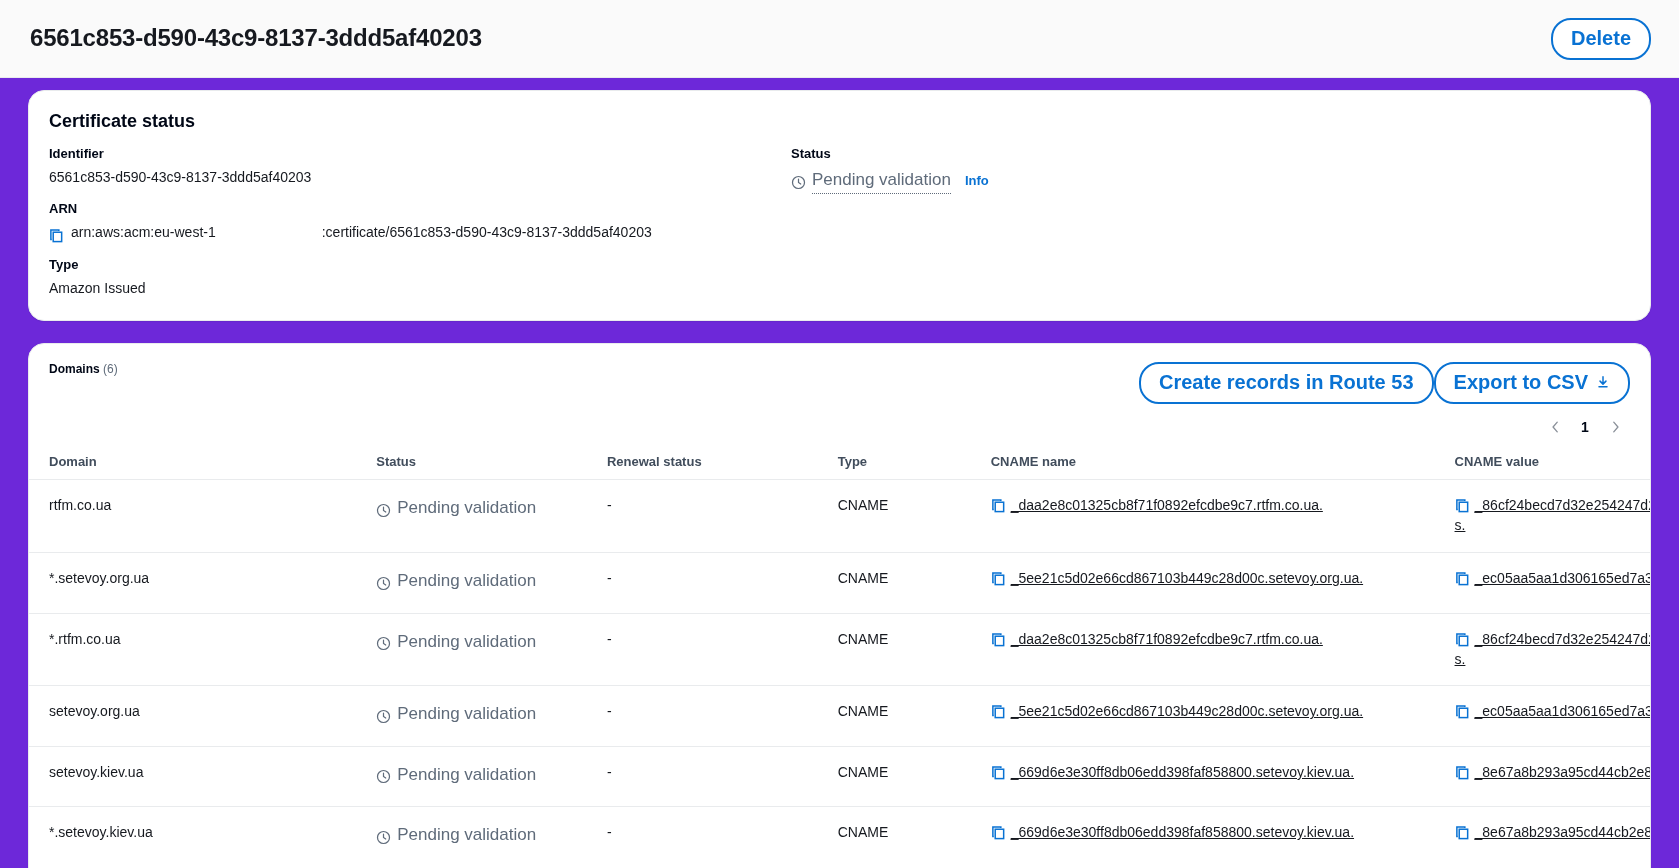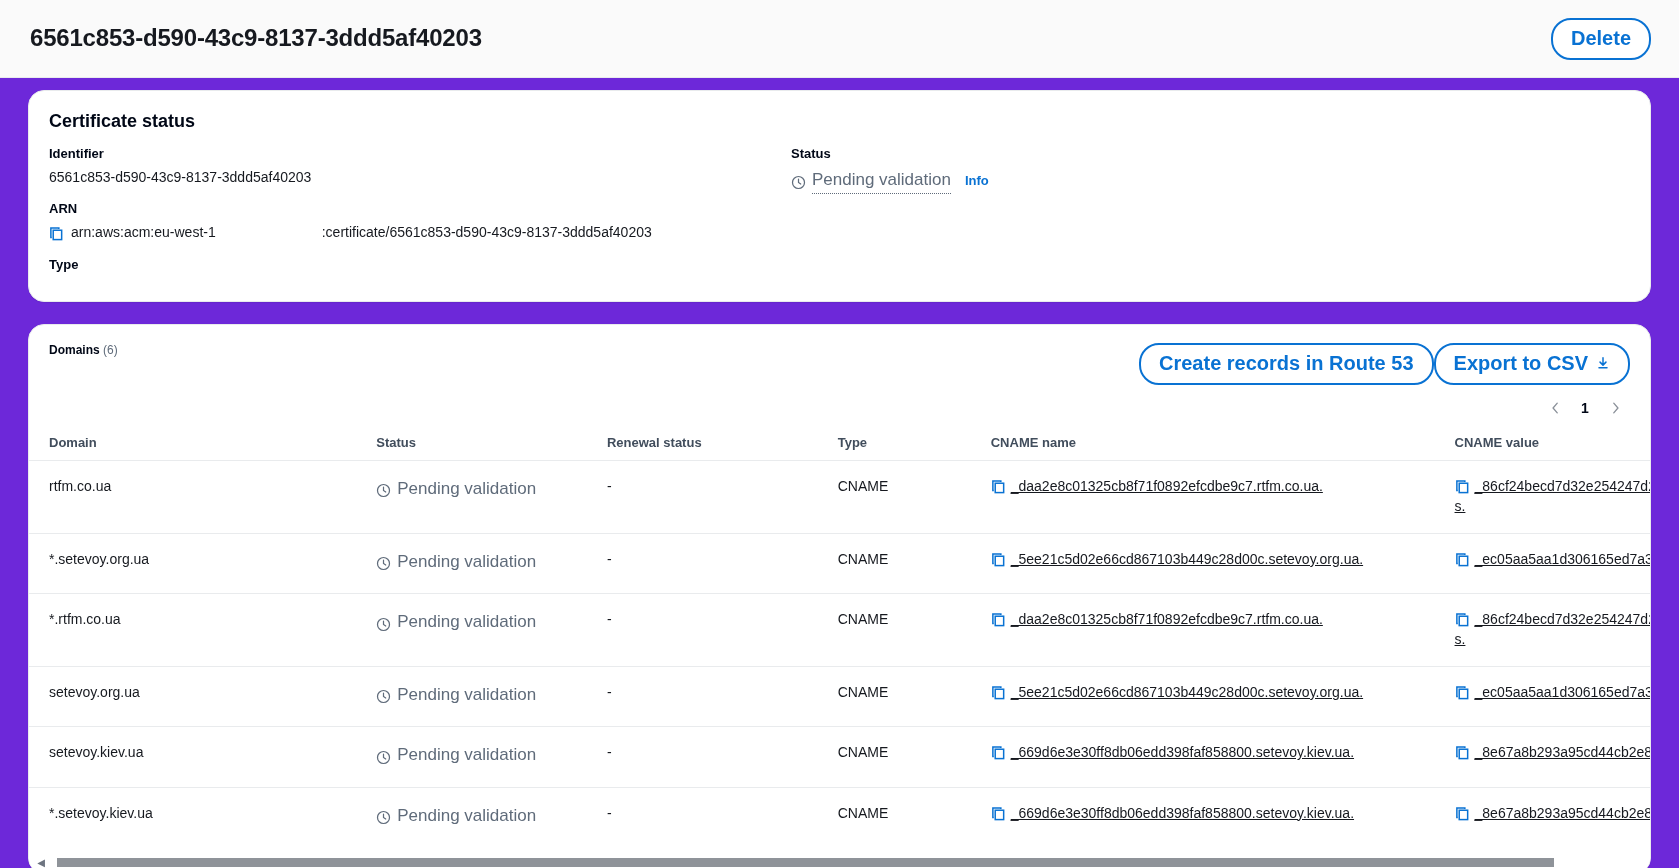--- a/index.html
+++ b/index.html
@@ -68,21 +68,21 @@
   .field-label {
     font-size: 13px; font-weight: 700; color: #000716;
     margin-bottom: 5px; line-height: 1.3;
   }
   .field-value {
     font-size: 14px; color: #16191f; line-height: 1.4;
     display: flex; align-items: center; gap: 7px;
   }
   .field-value.plain { display: block; }
 
-  .arn-row { display: flex; align-items: center; }
+  .arn-row { display: flex; align-items: flex-end; }
   .arn-redacted {
     display: inline-block;
     width: 92px; height: 13px;
     background: transparent;
   }
 
   
   .copy-icon {
     width: 15px; height: 15px;
     display: inline-block;
@@ -243,20 +243,21 @@
               </svg>
             </span>
             <span>arn:aws:acm:eu-west-1</span>
             <span class="arn-redacted"></span>
             <span>:certificate/6561c853-d590-43c9-8137-3ddd5af40203</span>
           </div>
         </div>
 
         <div class="field">
           <div class="field-label">Type</div>
+          <div class="field-value plain">Amazon Issued</div>
         </div>
 
       </div>
 
       <div class="col-right">
         <div class="field">
           <div class="field-label">Status</div>
           <div class="field-value">
             <span class="pending">
               <span class="clock-icon">

